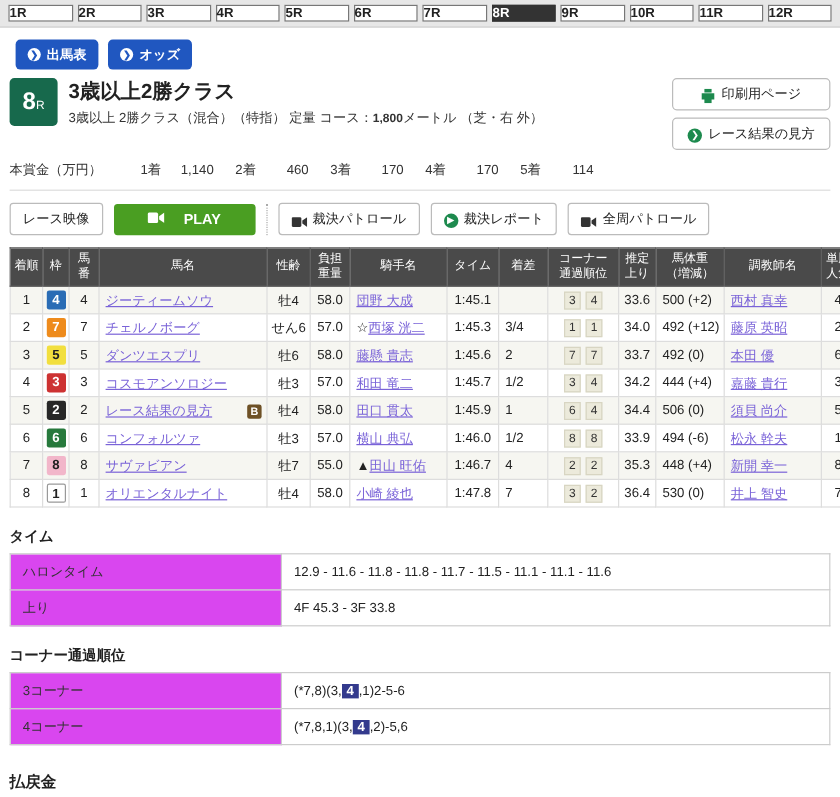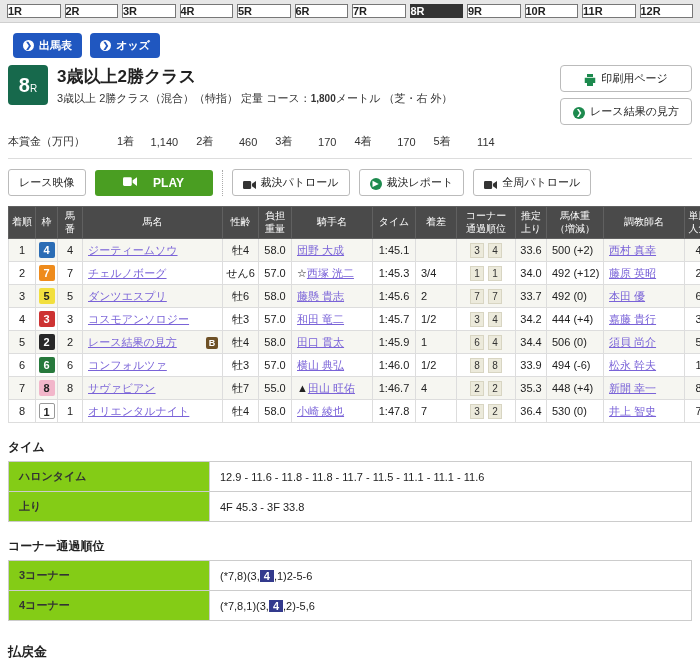--- a/index.html
+++ b/index.html
@@ -72,21 +72,21 @@
   .waku { display:inline-block; width:16px; height:16px; line-height:16px; text-align:center;
           font-weight:bold; font-size:11px; border-radius:2px; }
   .cbox { display:inline-block; min-width:14px; padding:1px 2px; background:#eceadb;
           border:1px solid #d8d5c2; font-size:10px; margin:0 2px; color:#333; }
   .bbadge { float:right; background:#6e5126; color:#fff; font-size:9px; font-weight:bold;
             width:12px; height:12px; line-height:12px; text-align:center; border-radius:2px; margin:2px 2px 0 0; }
 
   
   .sec-title { font-size:12px; font-weight:bold; margin:16px 0 5px; }
   .info-table { width:100%; border-collapse:collapse; font-size:11px; }
-  .info-table th { width:201px; background:#84cc16; border:1px solid #ccc; font-weight:bold;
+  .info-table th { width:226px; background:#d946ef; border:1px solid #ccc; font-weight:normal;
                    text-align:left; padding:7px 10px; color:#333; }
   .info-table td { border:1px solid #ccc; padding:7px 10px; text-align:left; background:#fff; }
   .corner-hl { background:#333a8d; color:#fff; padding:0 4px; font-weight:bold; }
 
   
   .pay-title { font-size:13px; font-weight:bold; margin:22px 0 0; padding-bottom:6px;
                border-bottom:1px solid #ddd; position:relative; }
   svg { display:block; }
 </style>
 </head>

